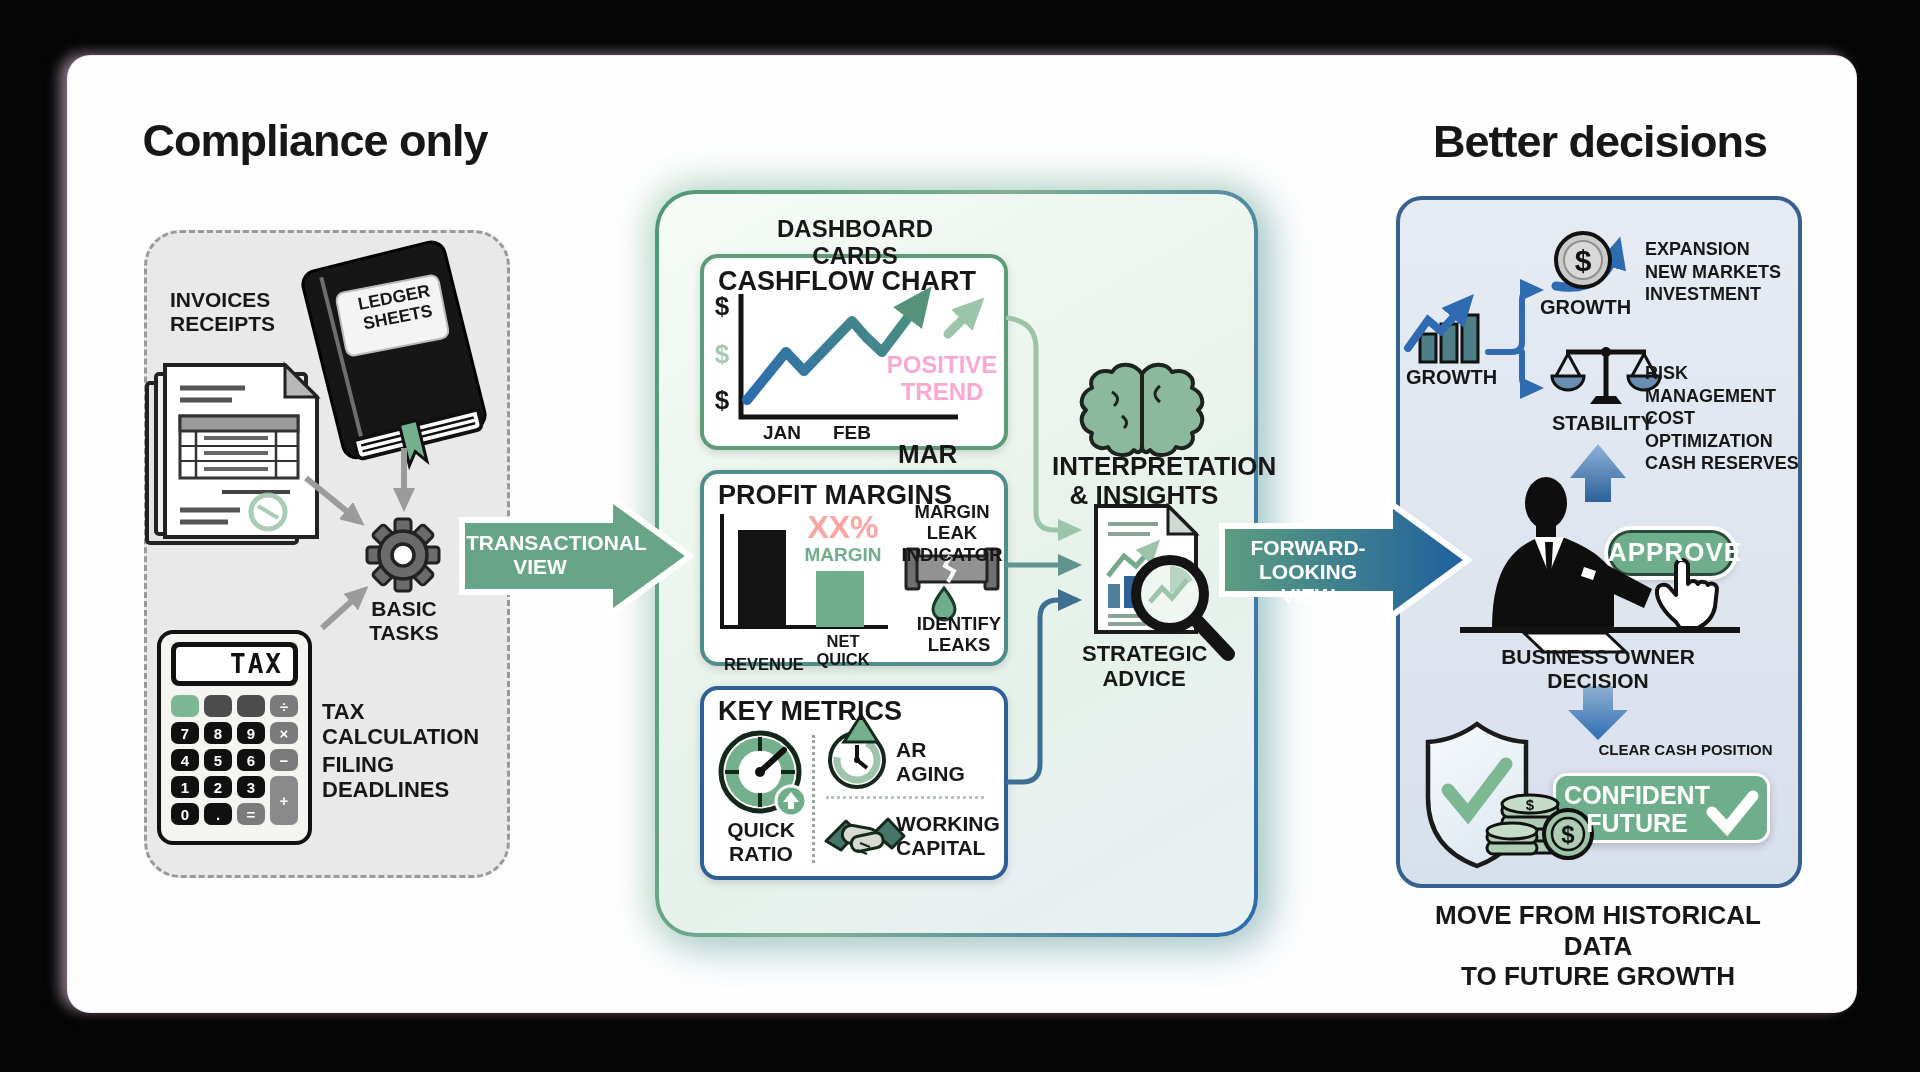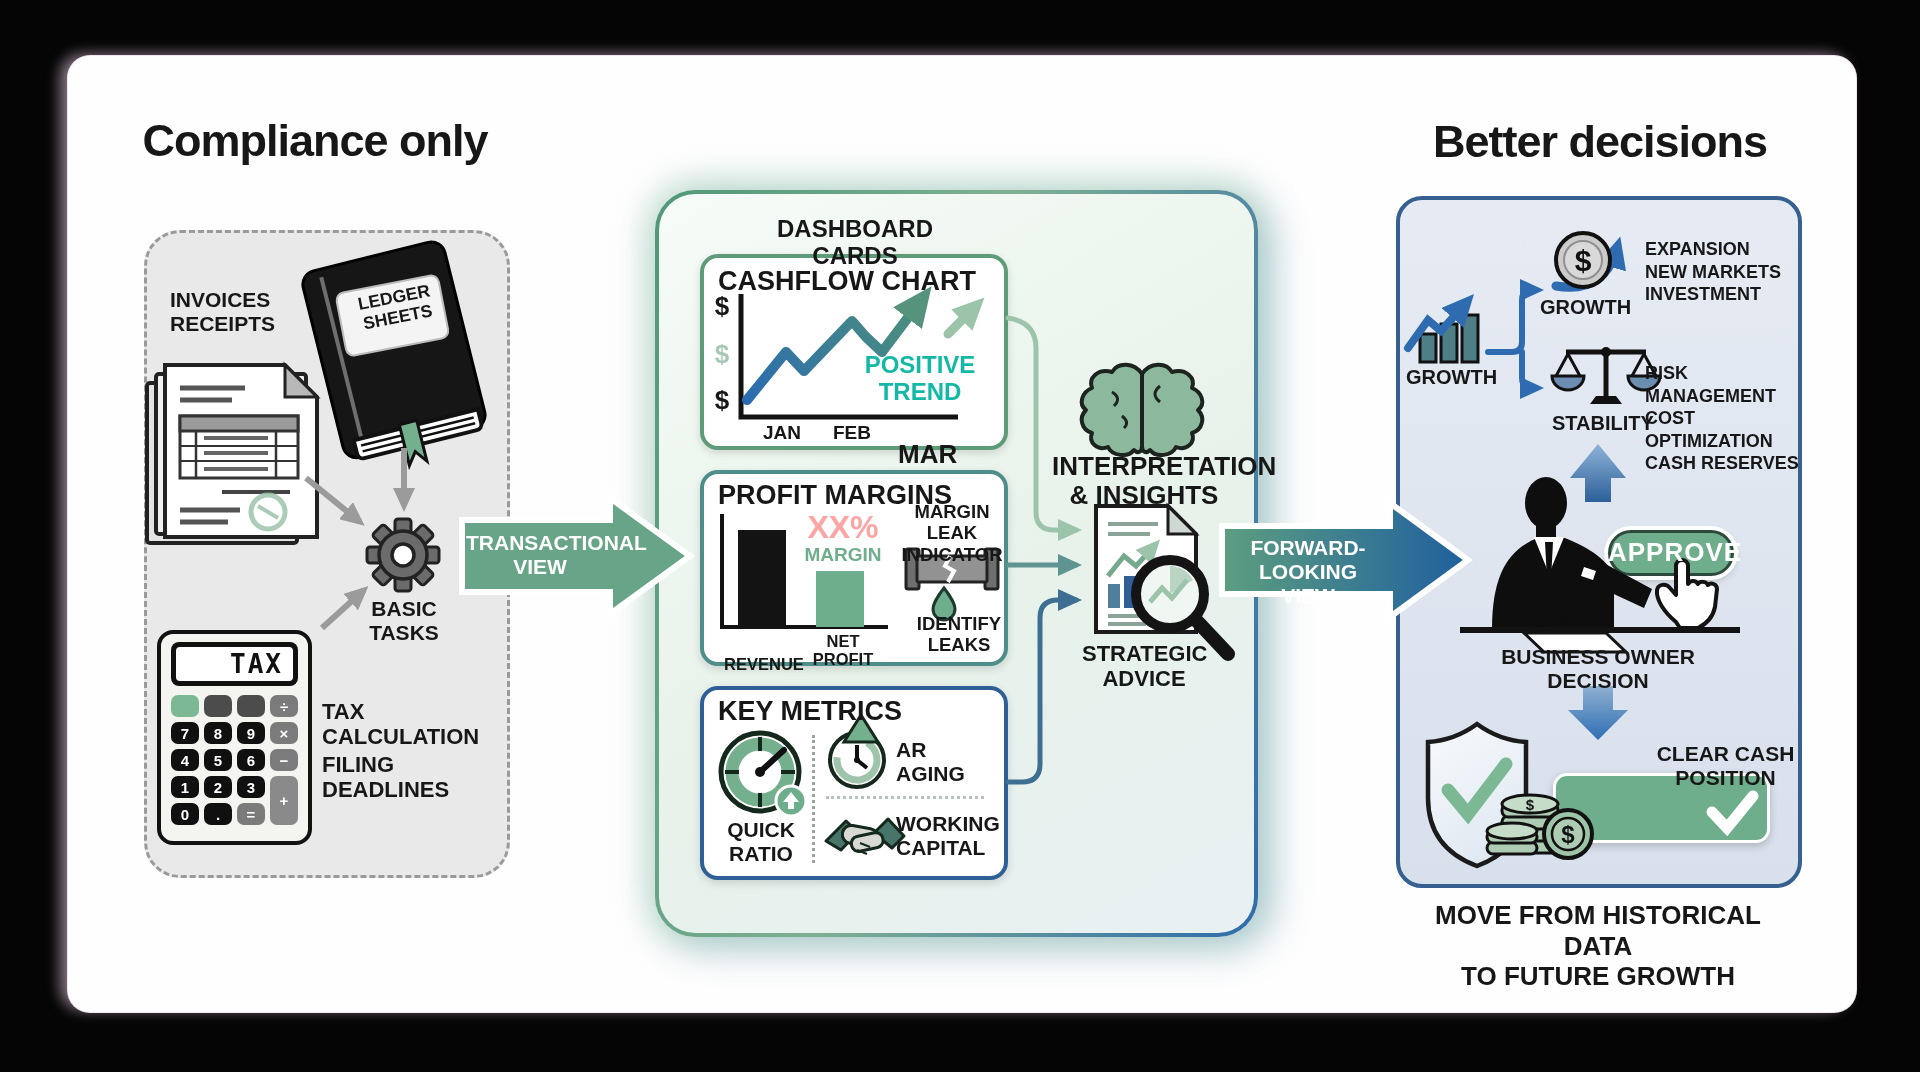--- a/index.html
+++ b/index.html
@@ -384,28 +384,28 @@
 
   <div class="lbl c" style="left:750px;top:216px;width:210px;font-size:24px;">DASHBOARD CARDS</div>
 
   <div class="lbl" style="left:718px;top:266px;width:260px;font-size:27px;">CASHFLOW CHART</div>
   <div class="lbl c" style="left:708px;top:292px;width:28px;font-size:26px;">$</div>
   <div class="lbl c" style="left:708px;top:340px;width:28px;font-size:26px;color:#a9c9b5;">$</div>
   <div class="lbl c" style="left:708px;top:386px;width:28px;font-size:26px;">$</div>
   <div class="lbl c" style="left:758px;top:422px;width:48px;font-size:19px;">JAN</div>
   <div class="lbl c" style="left:828px;top:422px;width:48px;font-size:19px;">FEB</div>
   <div class="lbl c" style="left:898px;top:440px;width:48px;font-size:26px;">MAR</div>
-  <div class="lbl c" style="left:856px;top:352px;width:128px;font-size:24px;color:#14b8a6;">POSITIVE
+  <div class="lbl c" style="left:878px;top:352px;width:128px;font-size:24px;color:#f9a8d4;">POSITIVE
 TREND</div>
 
   <div class="lbl" style="left:718px;top:480px;width:260px;font-size:27px;">PROFIT MARGINS</div>
   <div class="lbl c" style="left:798px;top:510px;width:90px;font-size:32px;color:#fca5a5;">XX%</div>
   <div class="lbl c" style="left:798px;top:544px;width:90px;font-size:19px;color:#6fae8c;">MARGIN</div>
   <div class="lbl c" style="left:724px;top:632px;width:80px;font-size:16.5px;margin-top:23px;">REVENUE</div>
-  <div class="lbl c" style="left:798px;top:632px;width:90px;font-size:16.5px;">NET PROFIT</div>
+  <div class="lbl c" style="left:798px;top:632px;width:90px;font-size:16.5px;">NET QUICK</div>
   <div class="lbl c" style="left:900px;top:501px;width:104px;font-size:18.5px;line-height:1.15;">MARGIN
 LEAK
 INDICATOR</div>
   <div class="lbl c" style="left:902px;top:614px;width:90px;font-size:18.5px;margin-left:12px;">IDENTIFY
 LEAKS</div>
 
   <div class="lbl" style="left:718px;top:696px;width:220px;font-size:27px;">KEY METRICS</div>
   <div class="lbl c" style="left:722px;top:818px;width:78px;font-size:21px;">QUICK
 RATIO</div>
   <div class="lbl" style="left:896px;top:738px;width:90px;font-size:21px;">AR
@@ -422,16 +422,18 @@
   <div class="lbl c" style="left:1540px;top:296px;width:88px;font-size:20px;">GROWTH</div>
   <div class="lbl" style="left:1645px;top:238px;width:170px;font-size:18px;line-height:1.25;">EXPANSION
 NEW MARKETS
 INVESTMENT</div>
   <div class="lbl c" style="left:1552px;top:412px;width:96px;font-size:20px;">STABILITY</div>
   <div class="lbl" style="left:1645px;top:362px;width:175px;font-size:18px;line-height:1.25;">RISK MANAGEMENT
 COST OPTIMIZATION
 CASH RESERVES</div>
   <div class="lbl c white-txt" style="left:1608px;top:538px;width:126px;font-size:26px;letter-spacing:1px;">APPROVE</div>
   <div class="lbl c" style="left:1448px;top:645px;width:300px;font-size:21px;">BUSINESS OWNER DECISION</div>
-  <div class="lbl c" style="left:1613px;top:742px;width:225px;font-size:21px;">CLEAR CASH POSITION</div>
+  <div class="lbl c" style="left:1573px;top:742px;width:225px;font-size:15px;">CLEAR CASH POSITION</div>
+  <div class="lbl c white-txt" style="left:1562px;top:782px;width:150px;font-size:25px;line-height:1.1;">CONFIDENT
+FUTURE</div>
   <div class="lbl c" style="left:1418px;top:900px;width:360px;font-size:26px;line-height:1.18;">MOVE FROM HISTORICAL DATA
 TO FUTURE GROWTH</div>
 </div>
 
 </body></html>

